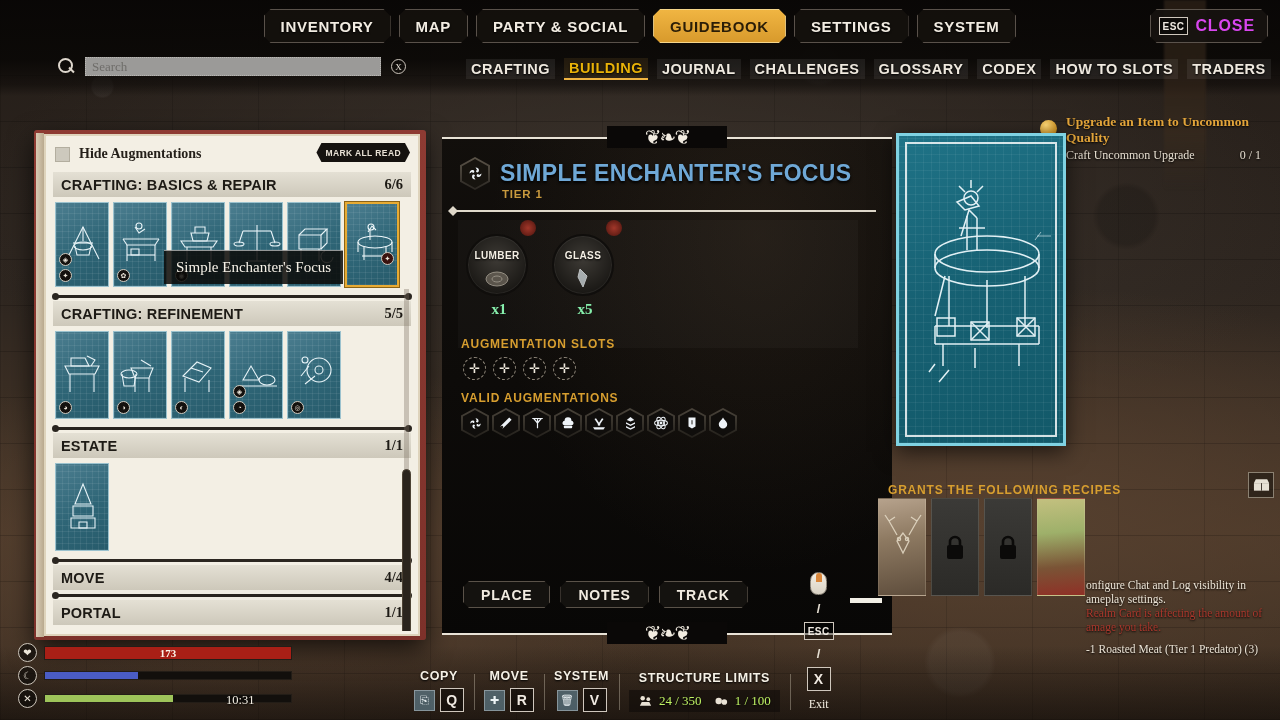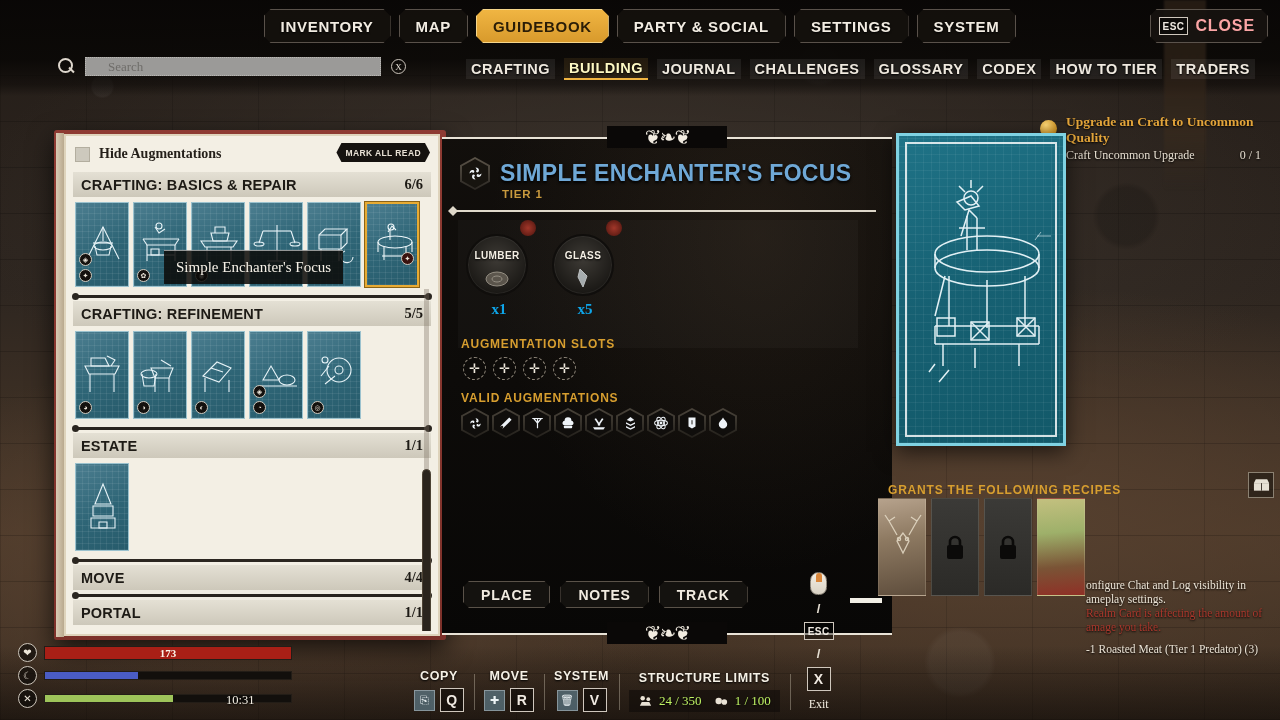--- a/index.html
+++ b/index.html
@@ -81,21 +81,21 @@
     z-index: 41;
   }
   .key {
     display: inline-flex; align-items: center; justify-content: center;
     min-width: 20px; height: 18px; padding: 0 3px;
     border: 1px solid #cfc7bd; color: #efe9e1;
     font-size: 10px; font-weight: bold; letter-spacing: .4px;
     background: rgba(0,0,0,.4);
   }
   .key.big { min-width: 24px; height: 24px; font-size: 14px; }
-  .close-btn .lbl { color: #fca5a5; font-size: 16px; font-weight: bold; letter-spacing: .9px; }
+  .close-btn .lbl { color: #d946ef; font-size: 16px; font-weight: bold; letter-spacing: .9px; }
 
   
   .subbar {
     position: absolute; left: 0; top: 52px; width: 1280px; height: 34px;
     z-index: 40;
   }
   .search-wrap {
     position: absolute; left: 58px; top: 5px;
     display: flex; align-items: center; gap: 10px;
   }
@@ -107,53 +107,52 @@
     width: 11px; height: 11px; border: 2px solid #ded7cd; border-radius: 50%;
   }
   .mag::after {
     content: ""; position: absolute; left: 10px; top: 11px;
     width: 7px; height: 2px; background: #ded7cd; transform: rotate(45deg);
   }
   .search-field {
     width: 296px; height: 19px;
     background: #9b9a98;
     border: 1px dotted #b9b7b3;
-    display: flex; align-items: center; padding-left: 22px;
+    display: flex; align-items: center; padding-left: 6px;
     font-family: "Liberation Serif", serif;
     font-size: 13px; color: #6f6d6a;
   }
   .xbtn {
     width: 15px; height: 15px; border-radius: 50%;
     border: 1px solid #cbc4ba; color: #e8e2d9;
     font-size: 9px; display: flex; align-items: center; justify-content: center;
     font-family: "Liberation Serif", serif;
   }
   .tabs {
     position: absolute; left: 466px; top: 0; height: 34px;
     display: flex; align-items: center; gap: 9px;
   }
   .tab {
     font-size: 14.5px; font-weight: bold; letter-spacing: .5px;
     color: #efe9df; padding: 2px 5px;
     background: rgba(255,255,255,.07);
     text-shadow: 0 1px 2px #000;
   }
   .tab.active {
-    color: #fef9c3;
+    color: #eab308;
     background: rgba(240,181,66,.10);
     border-bottom: 2px solid #f0b542;
   }
 
   
   .book {
     position: absolute; left: 34px; top: 130px; width: 392px; height: 510px;
     background: linear-gradient(180deg,#8e3b33 0%, #7d312a 100%);
     border-radius: 3px;
     box-shadow: 0 10px 26px rgba(0,0,0,.7);
-    margin-left: 20px;
   }
   .book::before { 
     content: ""; position: absolute; left: 2px; top: 3px; width: 8px; height: calc(100% - 6px);
     background: linear-gradient(90deg,#d8cbb4,#b9a98e);
   }
   .book-page {
     position: absolute; left: 10px; top: 4px; width: 376px; height: 502px;
     background: #f3efe4;
     border: 2px solid #ded3bb;
   }
@@ -329,21 +328,21 @@
   .ing .disc .nm {
     color: #f4efe4; font-size: 10px; font-weight: bold; letter-spacing: .4px;
     text-shadow: 0 1px 2px #000; z-index: 3;
   }
   .ing .disc .art {
     position: absolute; left: 50%; bottom: 5px; transform: translateX(-50%);
     opacity: .75;
   }
   .ing .qty {
     text-align: center; margin-top: 5px;
-    color: #0ea5e9; font-size: 15px; font-weight: bold;
+    color: #86efac; font-size: 15px; font-weight: bold;
     font-family: "Liberation Serif", serif;
   }
   .ing .rune {
     position: absolute; right: -4px; top: 0;
     width: 16px; height: 16px; border-radius: 50%;
     background: radial-gradient(circle, #b03a2c 0%, #6d1f16 70%, #3b120c 100%);
     opacity: .9;
   }
   .sec-label {
     position: absolute; color: #d79e2f; font-size: 12px; font-weight: bold; letter-spacing: .8px;
@@ -540,25 +539,25 @@
 <div id="topdark"></div>
 <div id="botdark"></div>
 
 <div class="topbar">
   <div class="menu-btn">
       <span>INVENTORY</span>
     </div>
   <div class="menu-btn">
       <span>MAP</span>
     </div>
+  <div class="menu-btn">
+      <span>PARTY &amp; SOCIAL</span>
+    </div>
   <div class="menu-btn active">
       <span>GUIDEBOOK</span>
-    </div>
-  <div class="menu-btn">
-      <span>PARTY &amp; SOCIAL</span>
     </div>
   <div class="menu-btn">
       <span>SETTINGS</span>
     </div>
   <div class="menu-btn">
       <span>SYSTEM</span>
     </div>
 </div>
 <div class="close-btn">
   <span class="key">ESC</span>
@@ -575,21 +574,21 @@
         <span>X</span>
       </div>
   </div>
   <div class="tabs">
     <div class="tab"><span>CRAFTING</span></div>
     <div class="tab active"><span>BUILDING</span></div>
     <div class="tab"><span>JOURNAL</span></div>
     <div class="tab"><span>CHALLENGES</span></div>
     <div class="tab"><span>GLOSSARY</span></div>
     <div class="tab"><span>CODEX</span></div>
-    <div class="tab"><span>HOW TO TIER</span></div>
+    <div class="tab"><span>HOW TO SLOTS</span></div>
     <div class="tab"><span>TRADERS</span></div>
   </div>
 </div>
 
 <div class="book">
   <div class="book-page">
     <div class="page-inner">
 
       <div class="page-head">
         <div class="chk"></div>
@@ -1043,21 +1042,21 @@
           <path d="M6 11 v-3 a5 5 0 0 1 10 0 v3" fill="none" stroke="#0b0a09" stroke-width="2.6"></path>
         </g>
     </svg>
   </div>
   <div class="rcard r4"></div>
 </div>
 <div class="rcard-underline"></div>
 
 <div class="quest">
   <div class="coin"></div>
-  <div class="qt">Upgrade an Craft to Uncommon Quality</div>
+  <div class="qt">Upgrade an Item to Uncommon Quality</div>
   <div class="qsub">
     <span>Craft Uncommon Upgrade</span>
     <span>0 / 1</span>
   </div>
 </div>
 
 <div class="crate-icon">
   <svg width="17" height="14" viewBox="0 0 18 14">
     <g fill="#e7e1d5">
         <path d="M1 5 h16 v8 h-16z"></path>

